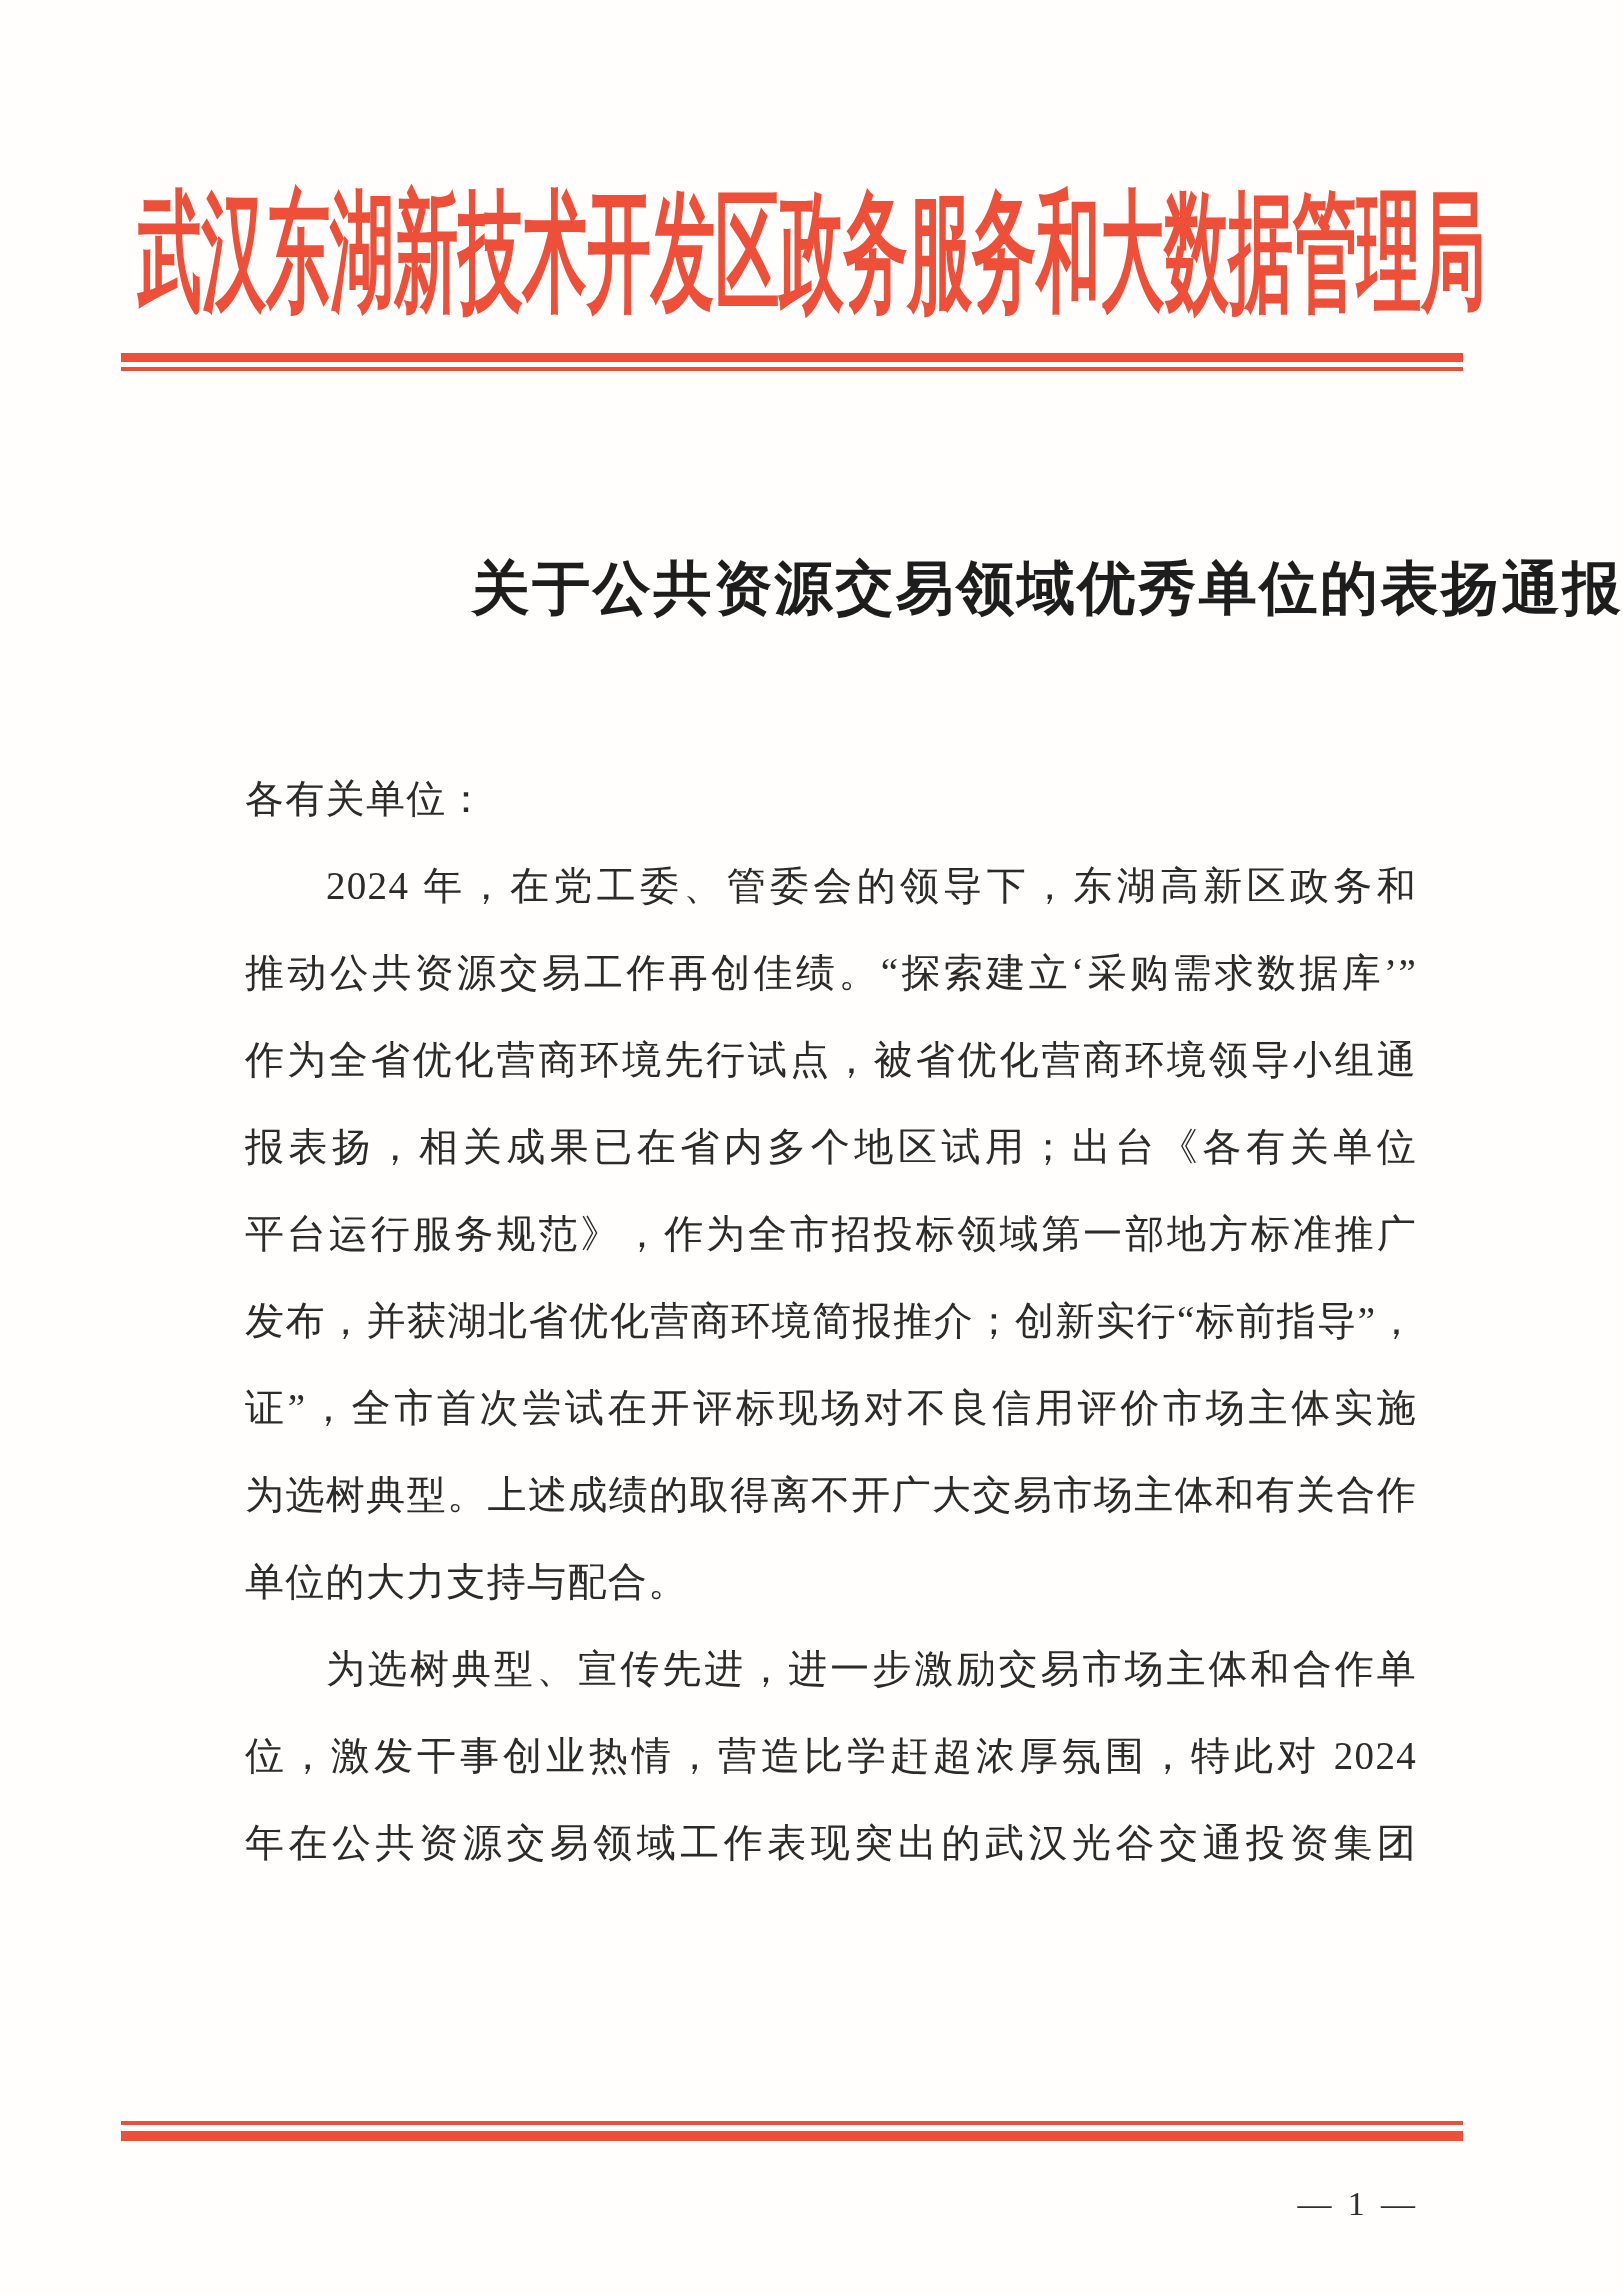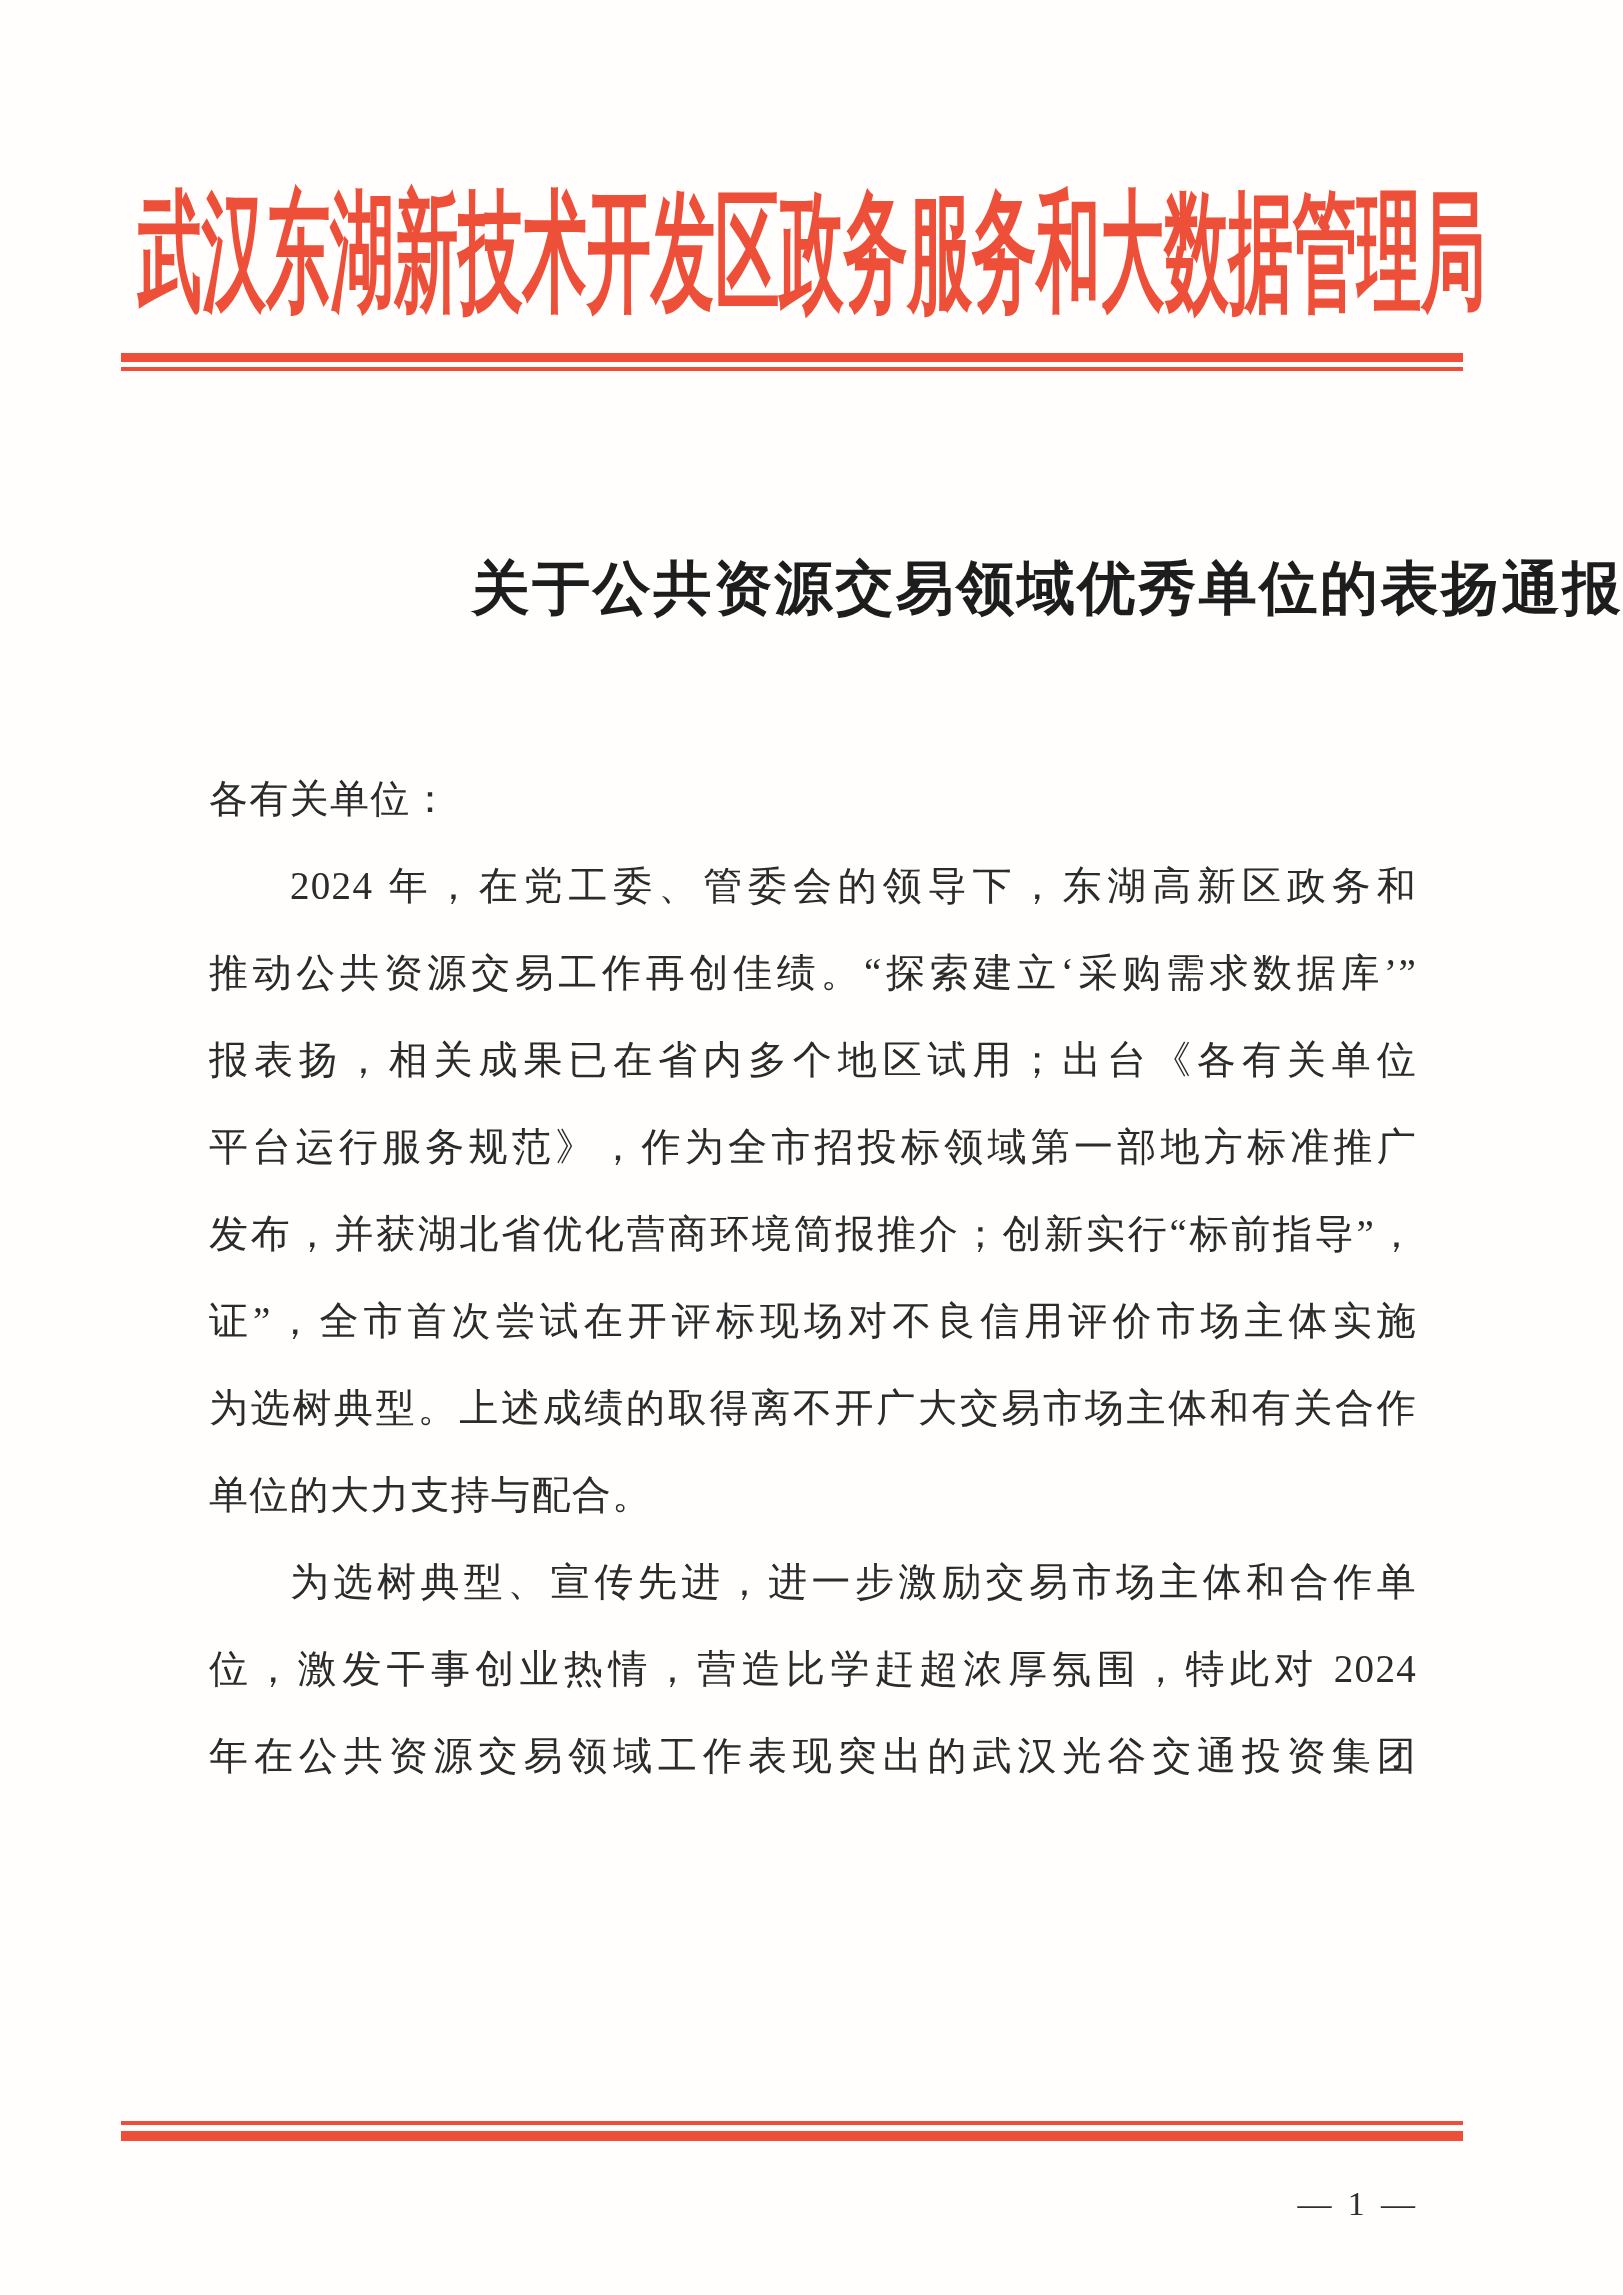--- a/index.html
+++ b/index.html
@@ -59,20 +59,21 @@
     position:absolute;
     top:755px;left:209px;width:1208px;
     color:var(--ink);
     font-size:39px;
     line-height:87px;
     letter-spacing:1.3px;
   }
   .body-line{
     white-space:nowrap;
     text-align:justify;
+    margin-left:36px;
   }
   .body-line.fill{
     text-align:justify;
     text-align-last:justify;
   }
   .body-line.indent{
     text-indent:81px;
   }
   
   .page-number{
@@ -94,20 +95,21 @@
   <div class="rule top-thick"></div>
   <div class="rule top-thin"></div>
 
   <div class="doc-title">关于公共资源交易领域优秀单位的表扬通报</div>
 
   <div class="body-block">
     <div class="body-line">各有关单位：</div>
     <div>
         <div class="body-line indent fill">2024 年，在党工委、管委会的领导下，东湖高新区政务和</div>
         <div class="body-line fill">推动公共资源交易工作再创佳绩。“探索建立‘采购需求数据库’”</div>
+        <div class="body-line fill">作为全省优化营商环境先行试点，被省优化营商环境领导小组通</div>
         <div class="body-line fill">报表扬，相关成果已在省内多个地区试用；出台《各有关单位</div>
         <div class="body-line fill">平台运行服务规范》，作为全市招投标领域第一部地方标准推广</div>
         <div class="body-line fill">发布，并获湖北省优化营商环境简报推介；创新实行“标前指导”，</div>
         <div class="body-line fill">证”，全市首次尝试在开评标现场对不良信用评价市场主体实施</div>
         <div class="body-line fill">为选树典型。上述成绩的取得离不开广大交易市场主体和有关合作</div>
         <div class="body-line">单位的大力支持与配合。</div>
         <div class="body-line indent fill">为选树典型、宣传先进，进一步激励交易市场主体和合作单</div>
         <div class="body-line fill">位，激发干事创业热情，营造比学赶超浓厚氛围，特此对 2024</div>
         <div class="body-line fill">年在公共资源交易领域工作表现突出的武汉光谷交通投资集团</div>
       </div>

